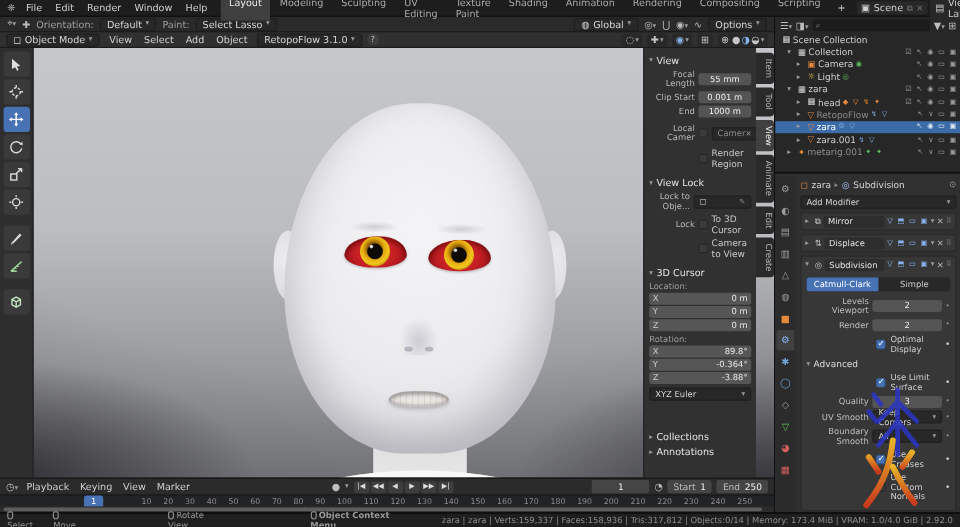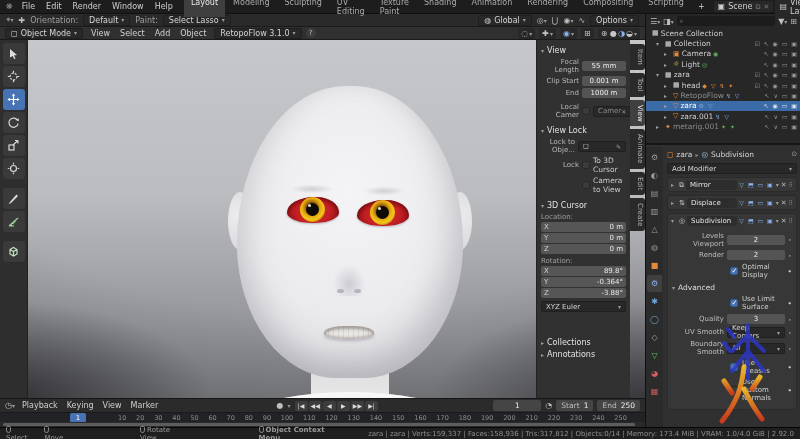--- a/index.html
+++ b/index.html
@@ -369,20 +369,25 @@
           <span class="val">1000 m</span>
         </div>
       <div class="np-row" style="margin-top:5px;">
           <span class="nl">Local Camer</span>
           <span class="cb"></span>
           <span class="drop" style="flex:1;color:#8a8a8a;">
             <span>Camer</span>
             <span class="caret">✕</span>
           </span>
         </div>
+      <div class="np-row" style="margin-top:4px;">
+          <span class="nl"></span>
+          <span class="cb"></span>
+          <span>Render Region</span>
+        </div>
       <div class="np-h" style="margin-top:7px;">
           <span class="caret">▾</span>
           <span>View Lock</span>
         </div>
       <div class="np-row">
           <span class="nl" style="flex-basis:34px;">Lock to Obje...</span>
           <span class="drop" style="flex:1;">
             <span>◻</span>
             <span class="caret" style="margin-left:auto;">✎</span>
           </span>
@@ -664,20 +669,24 @@
           <div class="modhead">
             <span class="arrow">▾</span>
             <span class="mic">◎</span>
             <span class="modname">Subdivision</span>
             <span class="modtogs">▽ ⬒ ▭ ▣</span>
             <span class="caret">▾</span>
             <span class="x">✕</span>
             <span class="dots">⠿</span>
           </div>
           <div class="modbody">
+            <div class="seg">
+              <span class="on">Catmull-Clark</span>
+              <span>Simple</span>
+            </div>
             <div class="prow">
                 <span class="pl">Levels Viewport</span>
                 <span class="val">2</span>
                 <span class="adot">•</span>
               </div>
             <div class="prow">
                 <span class="pl">Render</span>
                 <span class="val">2</span>
                 <span class="adot">•</span>
               </div>

